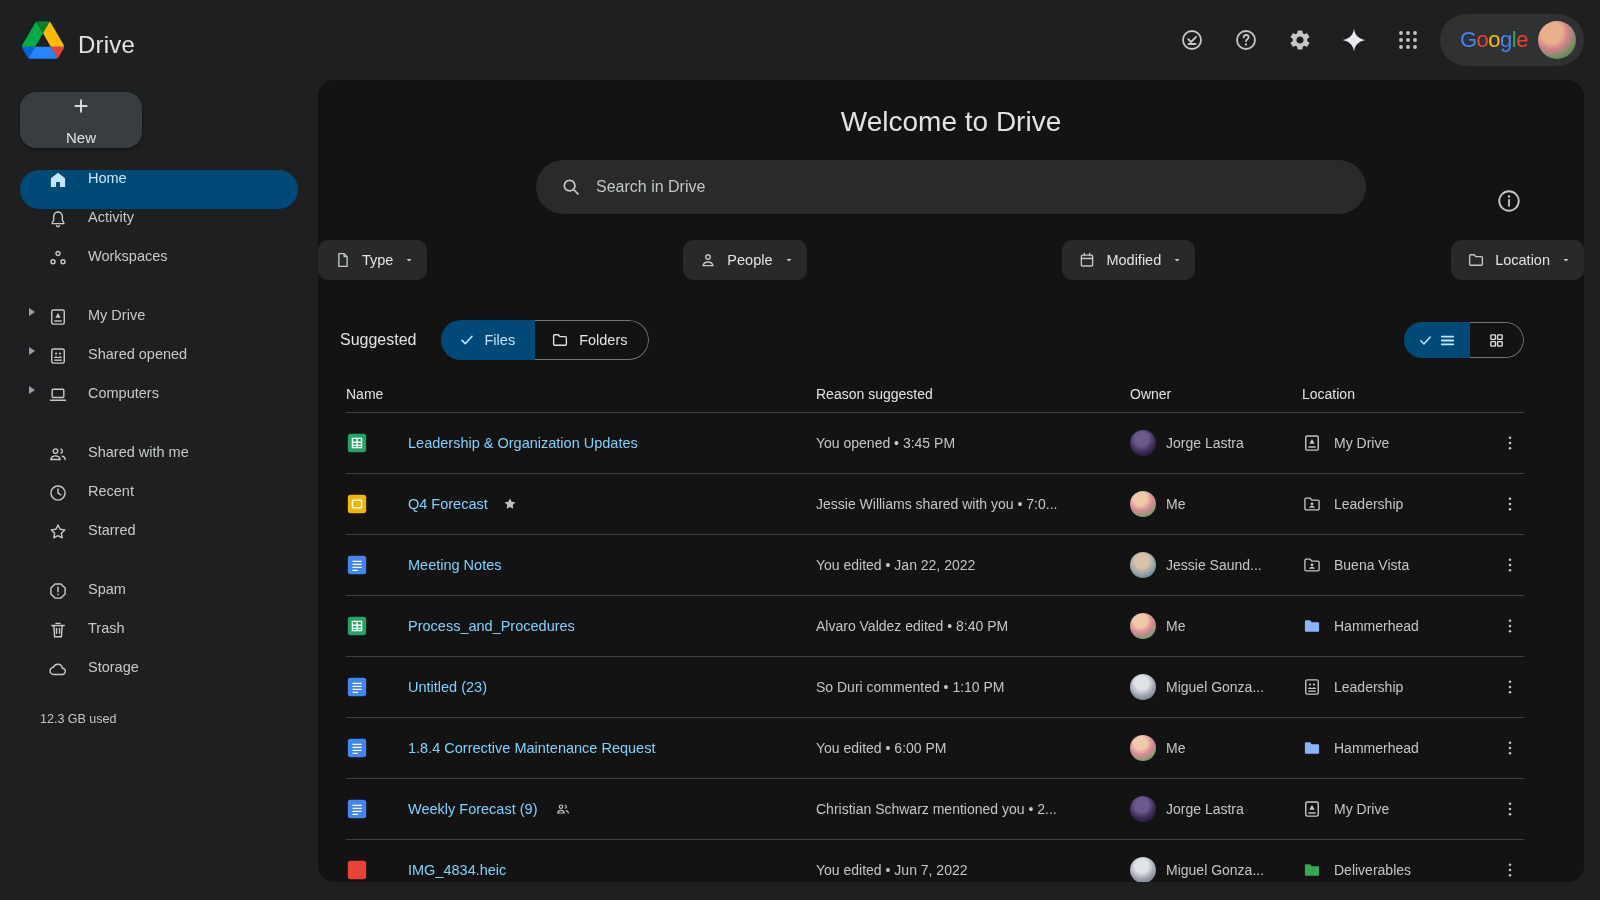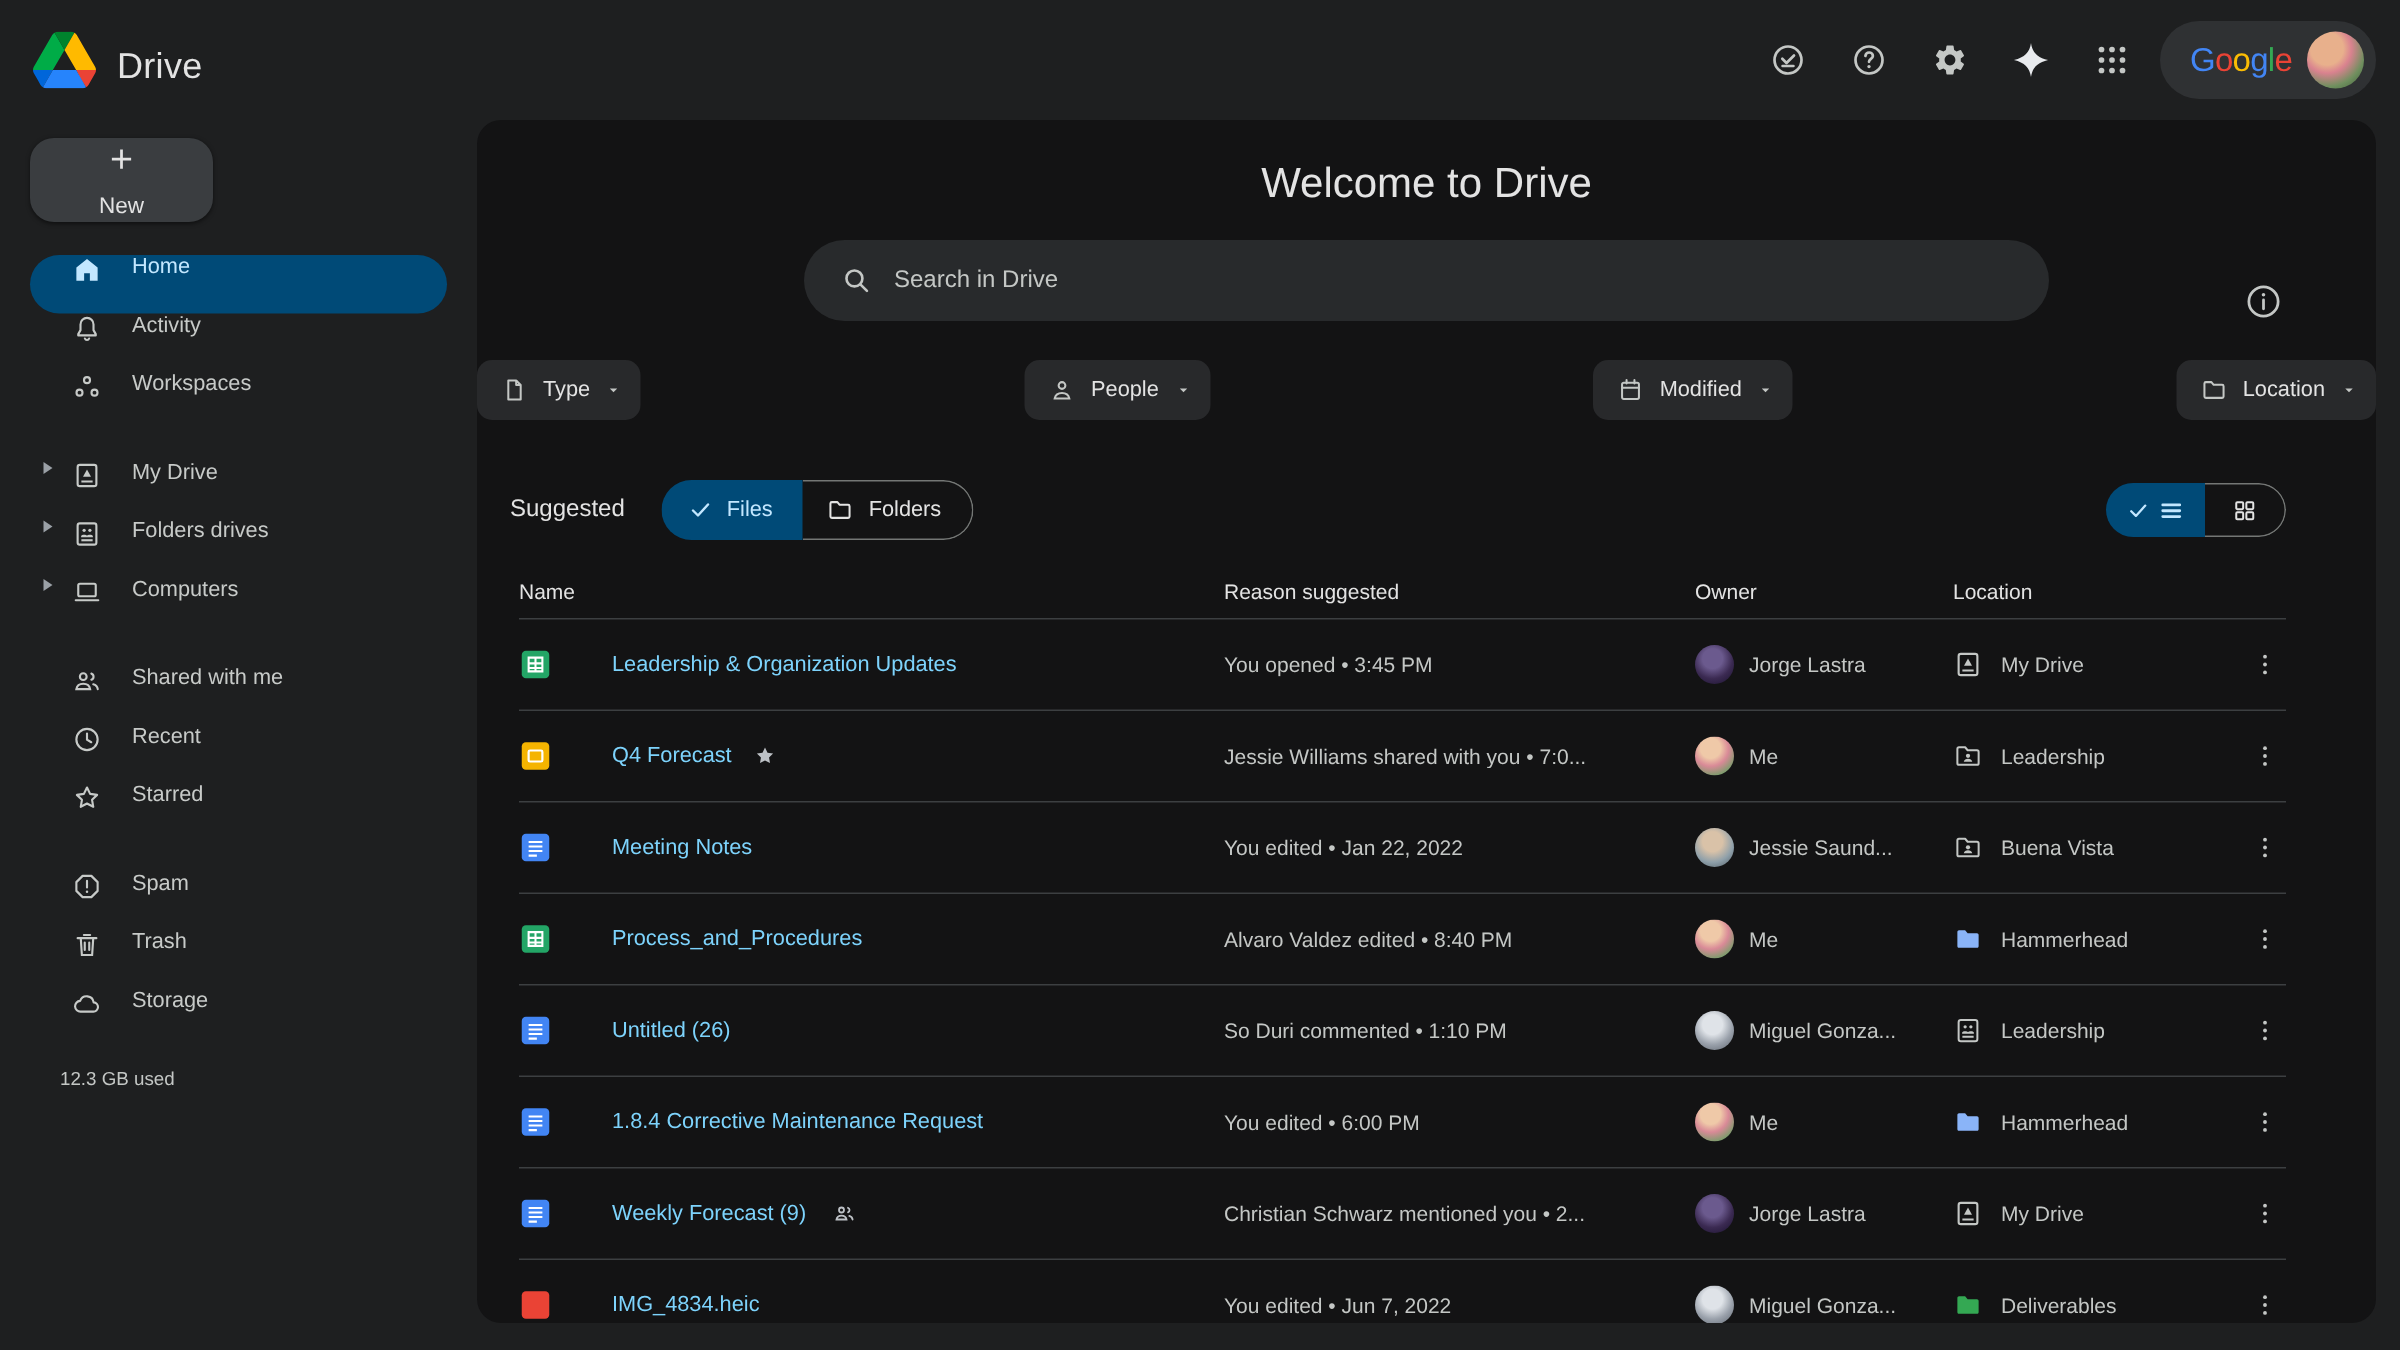--- a/index.html
+++ b/index.html
@@ -211,21 +211,21 @@
       </span>
       <span class="ni-icon">
         <svg width="20" height="20" viewBox="0 0 24 24" fill="none" stroke="currentColor" stroke-width="1.7">
           <rect x="4.5" y="3.5" width="15" height="17" rx="1.8"></rect>
           <circle cx="9.7" cy="9" r="1.3" fill="currentColor" stroke="none"></circle>
           <circle cx="14.3" cy="9" r="1.3" fill="currentColor" stroke="none"></circle>
           <path d="M7.3 13.6c.4-1.4 4-1.4 4.7-.3.7-1.1 4.3-1.1 4.7.3v.9H7.3z" fill="currentColor" stroke="none"></path>
           <path d="M7.5 17h9"></path>
         </svg>
       </span>
-      <span>Folders drives</span>
+      <span>Shared opened</span>
     </div>
     <div class="nav-item">
       <span class="caret">
         <svg width="8" height="10" viewBox="0 0 8 10" fill="currentColor">
             <path d="M1 1l6 4-6 4z"></path>
           </svg>
       </span>
       <span class="ni-icon">
         <svg width="20" height="20" viewBox="0 0 24 24" fill="none" stroke="currentColor" stroke-width="1.7">
           <rect x="5" y="5" width="14" height="10" rx="1.3"></rect>
@@ -560,21 +560,21 @@
       </span>
     </div>
 
     <div class="t-grid t-row">
       <span>
         <svg class="file-icon" viewBox="0 0 24 24">
             <rect x="2" y="2" width="20" height="20" rx="3" fill="#4285f4"></rect>
             <path d="M7 8h10M7 11.3h10M7 14.6h10M7 17.9h6" stroke="#fff" stroke-width="1.5"></path>
           </svg>
       </span>
-      <span class="cell-name">Untitled (26)</span>
+      <span class="cell-name">Untitled (23)</span>
       <span class="cell-reason">So Duri commented • 1:10 PM</span>
       <span class="cell-owner">
           <span class="avatar avatar-sm av-miguel"></span>
           <span>Miguel Gonza...</span>
         </span>
       <span class="cell-loc">
         <span class="loc-icon">
           <svg width="20" height="20" viewBox="0 0 24 24" fill="none" stroke="currentColor" stroke-width="1.6">
             <rect x="4.5" y="3.5" width="15" height="17" rx="1.8"></rect>
             <circle cx="9.7" cy="9" r="1.3" fill="currentColor" stroke="none"></circle>

